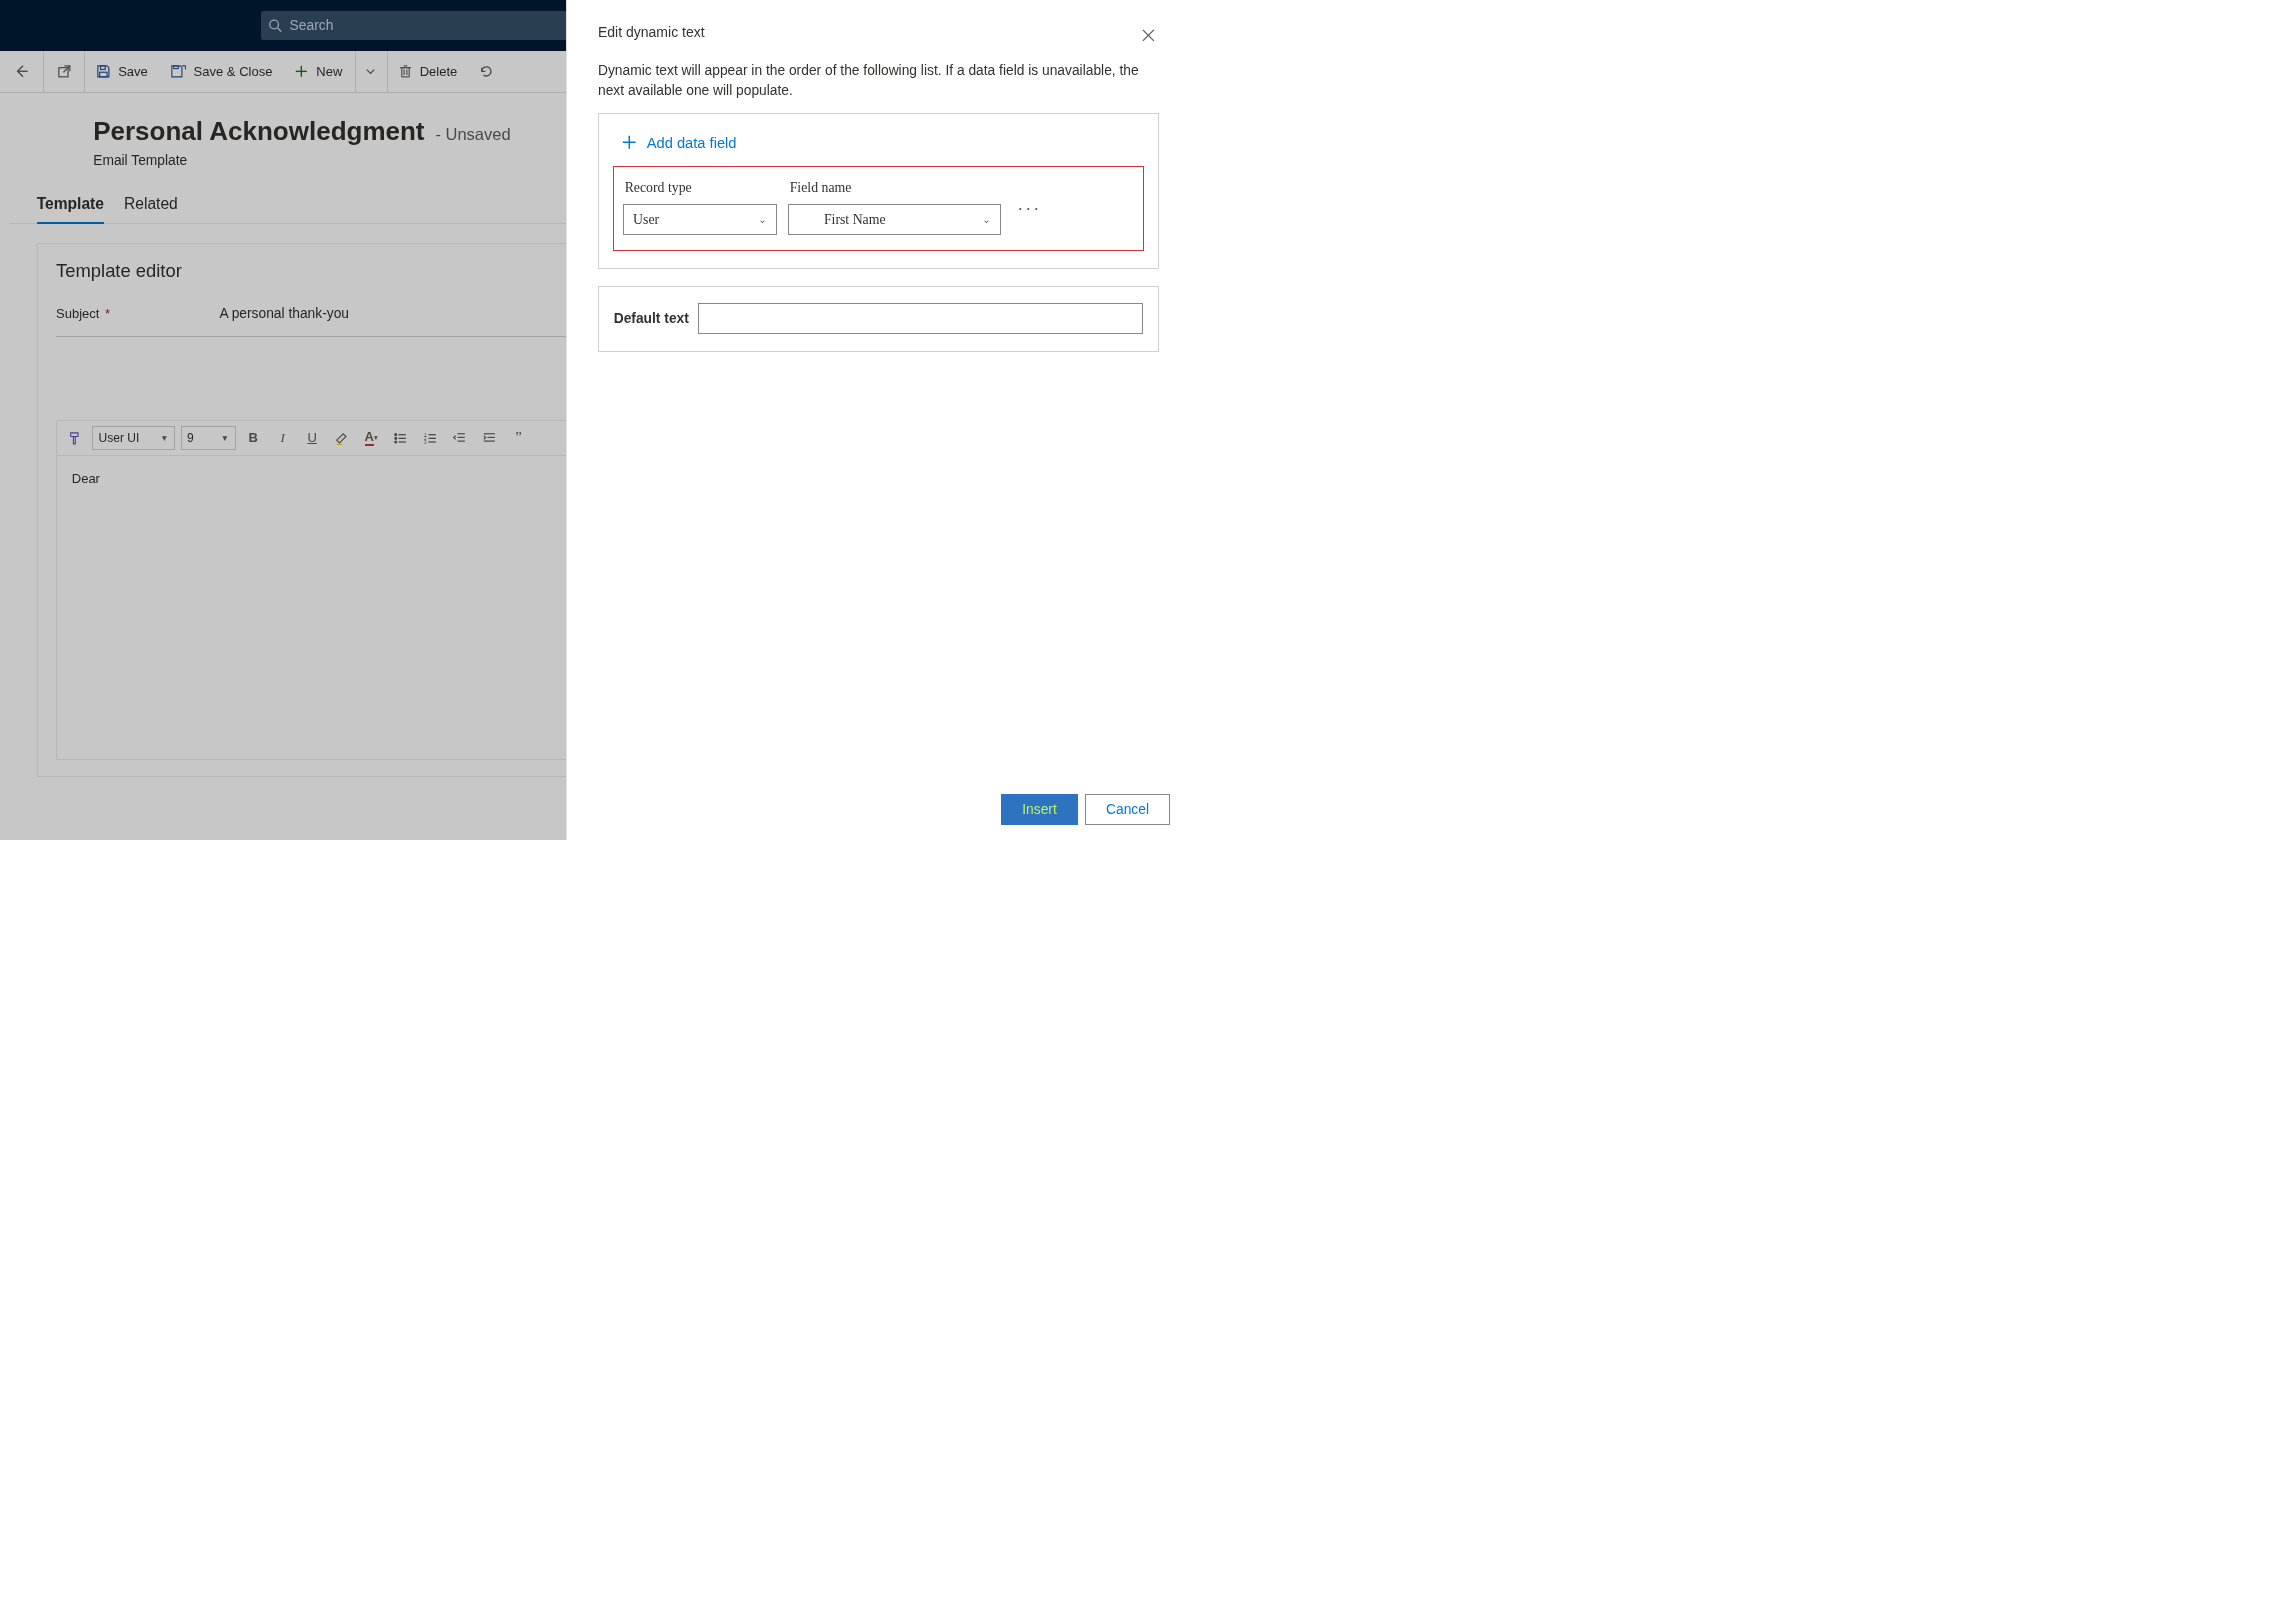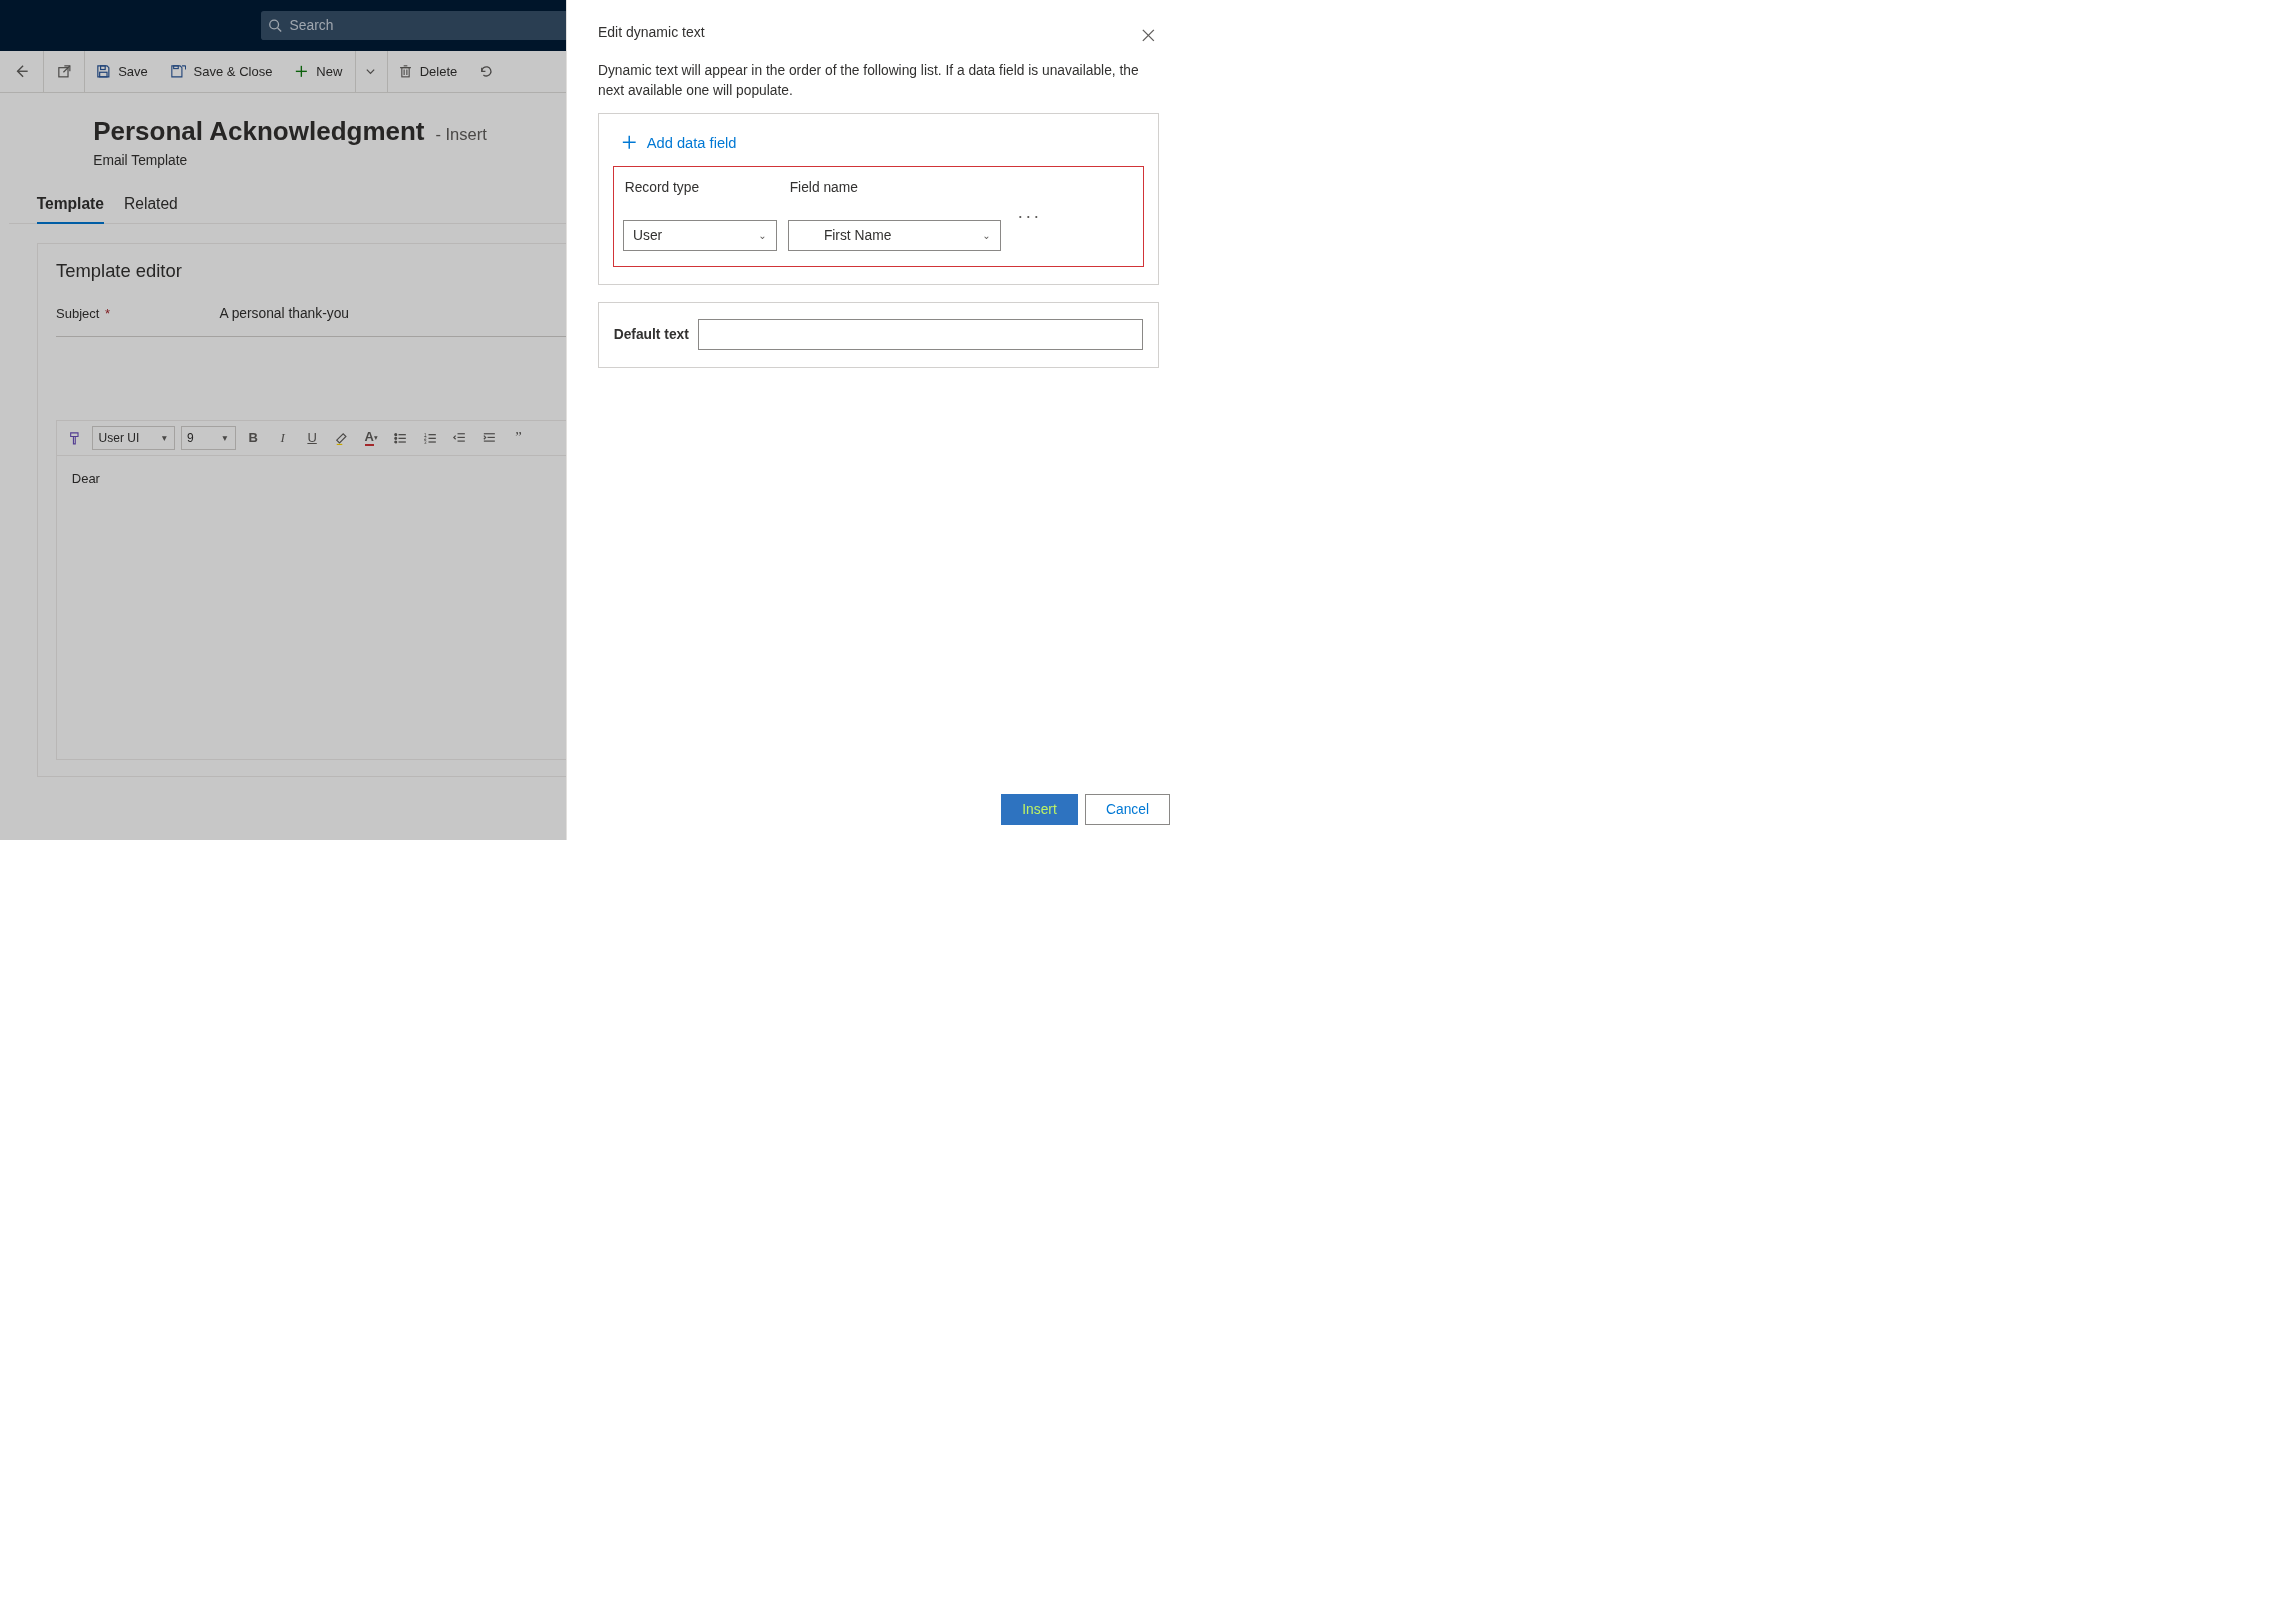--- a/index.html
+++ b/index.html
@@ -262,21 +262,22 @@
   padding: 13px 9.2px 14.7px 9.2px;
   align-items: flex-end;
 }
 .field-block.highlight {
   outline: 1.8px solid #d13438;
   outline-offset: -0.9px;
 }
 .fcol {
   display: flex;
   flex-direction: column;
-  gap: 25px;
+  gap: 8px;
+  font-family: Liberation Serif, serif;
 }
 .fcol label { font-size: 13.8px; padding-left: 1.8px; }
 .select {
   border: 0.9px solid #8a8886;
   height: 31px;
   padding: 0 9.2px;
   font-size: 13.8px;
   background: #fff;
   cursor: pointer;
   display: flex;
@@ -404,21 +405,21 @@
         <path d="M3 8 a5 5 0 1 1 1.8 3.9"></path>
         <path d="M3 4 V8 H7"></path>
       </svg>
   </div>
 </div>
 
 <div class="content">
   <div class="page-head">
     <div>
       <span class="page-title">Personal Acknowledgment</span>
-      <span class="page-status">- Insert</span>
+      <span class="page-status">- Unsaved</span>
     </div>
     <div class="page-subtitle">Email Template</div>
   </div>
 
   <div class="tabs">
     <div class="tab active">Template</div>
     <div class="tab">Related</div>
   </div>
 
   <div class="editor-card">

